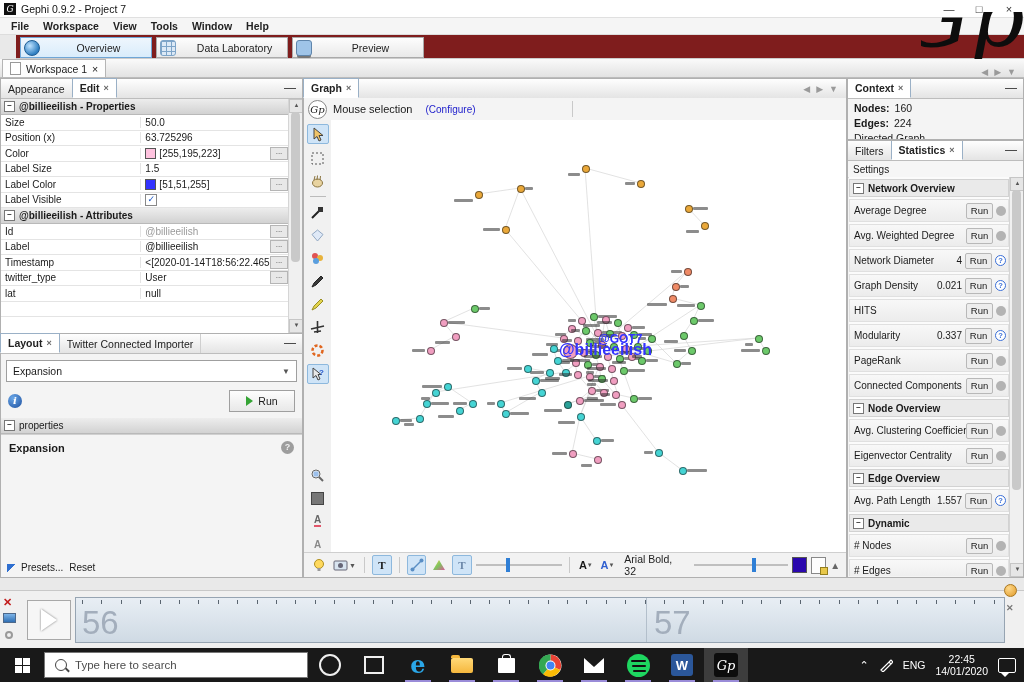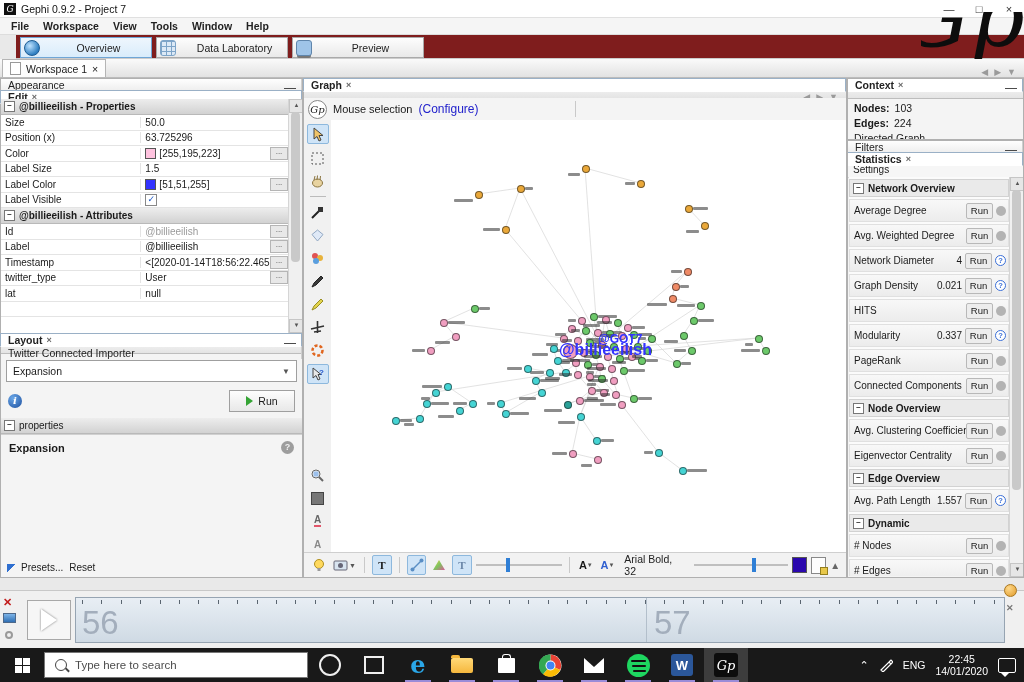--- a/index.html
+++ b/index.html
@@ -26,21 +26,21 @@
   .persp .plabel{flex:1;text-align:center;}
   #big-logo{left:921px;top:12px;width:102px;height:47px;overflow:hidden;pointer-events:none;}
   #big-logo span{position:absolute;left:-20px;top:-46px;font:italic 86px "DejaVu Serif",serif;color:#0d0d0d;}
   #wstabbar{left:0;top:59px;width:1024px;height:19px;background:linear-gradient(#fafafa,#e2e2e2);border-bottom:1px solid #bbb;display:flex;align-items:flex-end;}
   .wstab{height:17px;margin-left:2px;background:#fdfdfd;border:1px solid #b5b5b5;border-bottom:none;
          display:flex;align-items:center;gap:5px;padding:0 7px;font-size:10.5px;}
   .pageicon{width:9px;height:11px;background:#fff;border:1px solid #999;}
   .navarrows{margin-left:auto;display:flex;gap:6px;align-items:center;color:#9a9a9a;font-size:9px;padding-right:8px;}
   
   .panel{background:#f4f4f4;border:1px solid #b0b0b0;}
-  .tabstrip{height:19px;background:linear-gradient(#fefefe,#e4e4e4);border-bottom:1px solid #bdbdbd;display:flex;position:relative;flex-direction:column;}
+  .tabstrip{height:19px;background:linear-gradient(#fefefe,#e4e4e4);border-bottom:1px solid #bdbdbd;display:flex;position:relative;}
   .tab{display:flex;align-items:center;gap:4px;padding:0 7px;font-size:10.5px;color:#222;border-right:1px solid #cfcfcf;}
   .tab.sel{background:#fff;font-weight:bold;border:1px solid #9ab0c6;border-bottom:1px solid #fff;margin:-1px 0 0 -1px;}
   .tab .x{color:#666;font-size:9px;}
   .min{position:absolute;right:6px;top:2px;color:#333;font-size:12px;}
   
   .grid{background:#fff;overflow:hidden;position:relative;}
   .ghead{display:flex;align-items:center;gap:4px;height:15px;background:linear-gradient(#ededed,#d2d2d2);border-bottom:1px solid #b9b9b9;font-weight:bold;font-size:10px;padding-left:3px;}
   .collapse{width:9px;height:9px;border:1px solid #777;background:#fff;font-size:8px;line-height:7px;text-align:center;color:#333;flex:none;}
   .grow{display:flex;height:14.5px;border-bottom:1px solid #e4e4e4;background:#fff;font-size:10px;align-items:center;}
   .grow .n{width:47%;padding-left:4px;border-right:1px solid #e4e4e4;overflow:hidden;white-space:nowrap;}
@@ -60,21 +60,21 @@
   .runbtn{margin-left:auto;width:64px;height:20px;border:1px solid #9f9f9f;background:linear-gradient(#fdfdfd,#e8e8e8);display:flex;align-items:center;justify-content:center;gap:5px;font-size:10.5px;}
   .playtri{width:0;height:0;border-left:7px solid #35a435;border-top:5px solid transparent;border-bottom:5px solid transparent;}
   .lfooter-title{display:flex;align-items:center;padding:6px 8px;font-weight:bold;font-size:11px;border-top:1px solid #d0d0d0;}
   .qcircle{margin-left:auto;width:13px;height:13px;border-radius:50%;background:#9d9d9d;color:#efefef;font-size:9px;text-align:center;line-height:13px;}
   .presets{position:absolute;left:6px;bottom:4px;display:flex;align-items:center;gap:6px;font-size:10px;color:#222;}
   .flagicon{width:8px;height:8px;background:linear-gradient(135deg,#2f6fd0 55%,transparent 55%);}
   
   #graph-panel{left:303px;top:78px;width:544px;height:500px;}
   #selbar{position:absolute;left:0;top:19px;right:0;height:22px;background:#f4f4f4;border-bottom:1px solid #d8d8d8;display:flex;align-items:center;gap:6px;padding-left:4px;}
   .minilogo{width:17px;height:17px;border-radius:50%;border:1px solid #888;background:#fff;font:italic 10px "DejaVu Serif",serif;display:flex;align-items:center;justify-content:center;}
-  #conf-link{color:#2222cc;font-size:12px;}
+  #conf-link{color:#2222cc;font-size:10px;margin-left:7px;}
   .selbar-div{width:1px;height:16px;background:#c9c9c9;margin-left:90px;}
   #toolstrip{position:absolute;left:0;top:41px;width:27px;bottom:24px;background:#f1f1f1;border-right:1px solid #d8d8d8;display:flex;flex-direction:column;align-items:center;padding-top:4px;gap:5px;}
   .tsi{width:20px;height:18px;display:flex;align-items:center;justify-content:center;border-radius:2px;}
   .tsi.on{background:#cfe4f7;border:1px solid #8db8dd;}
   .tsdiv{width:16px;height:1px;background:#bbb;margin:1px 0;}
   .tsgap{flex:1;}
   #canvas{position:absolute;left:27px;top:41px;right:0;bottom:24px;background:#fff;overflow:hidden;}
   #edges-svg{position:absolute;left:0;top:0;pointer-events:none;}
   .gnode{position:absolute;border-radius:50%;border:1px solid rgba(20,20,20,.55);}
   .smudge{position:absolute;height:3px;background:#2e2e2e;opacity:.55;border-radius:1px;}
@@ -785,21 +785,21 @@
   <div class="panel abs" style="left:847px;top:78px;width:177px;height:62px;overflow:hidden;">
     <div class="tabstrip">
       <div class="tab sel">
           <span>Context</span>
           <span class="x">×</span>
         </div>
       <div class="min">—</div>
     </div>
     <div class="ctxrow">
         <b>Nodes:</b>
-        <span>103</span>
+        <span>160</span>
       </div>
     <div class="ctxrow">
         <b>Edges:</b>
         <span>224</span>
       </div>
     <div class="ctxrow">
         <span>Directed Graph</span>
       </div>
   </div>
 

